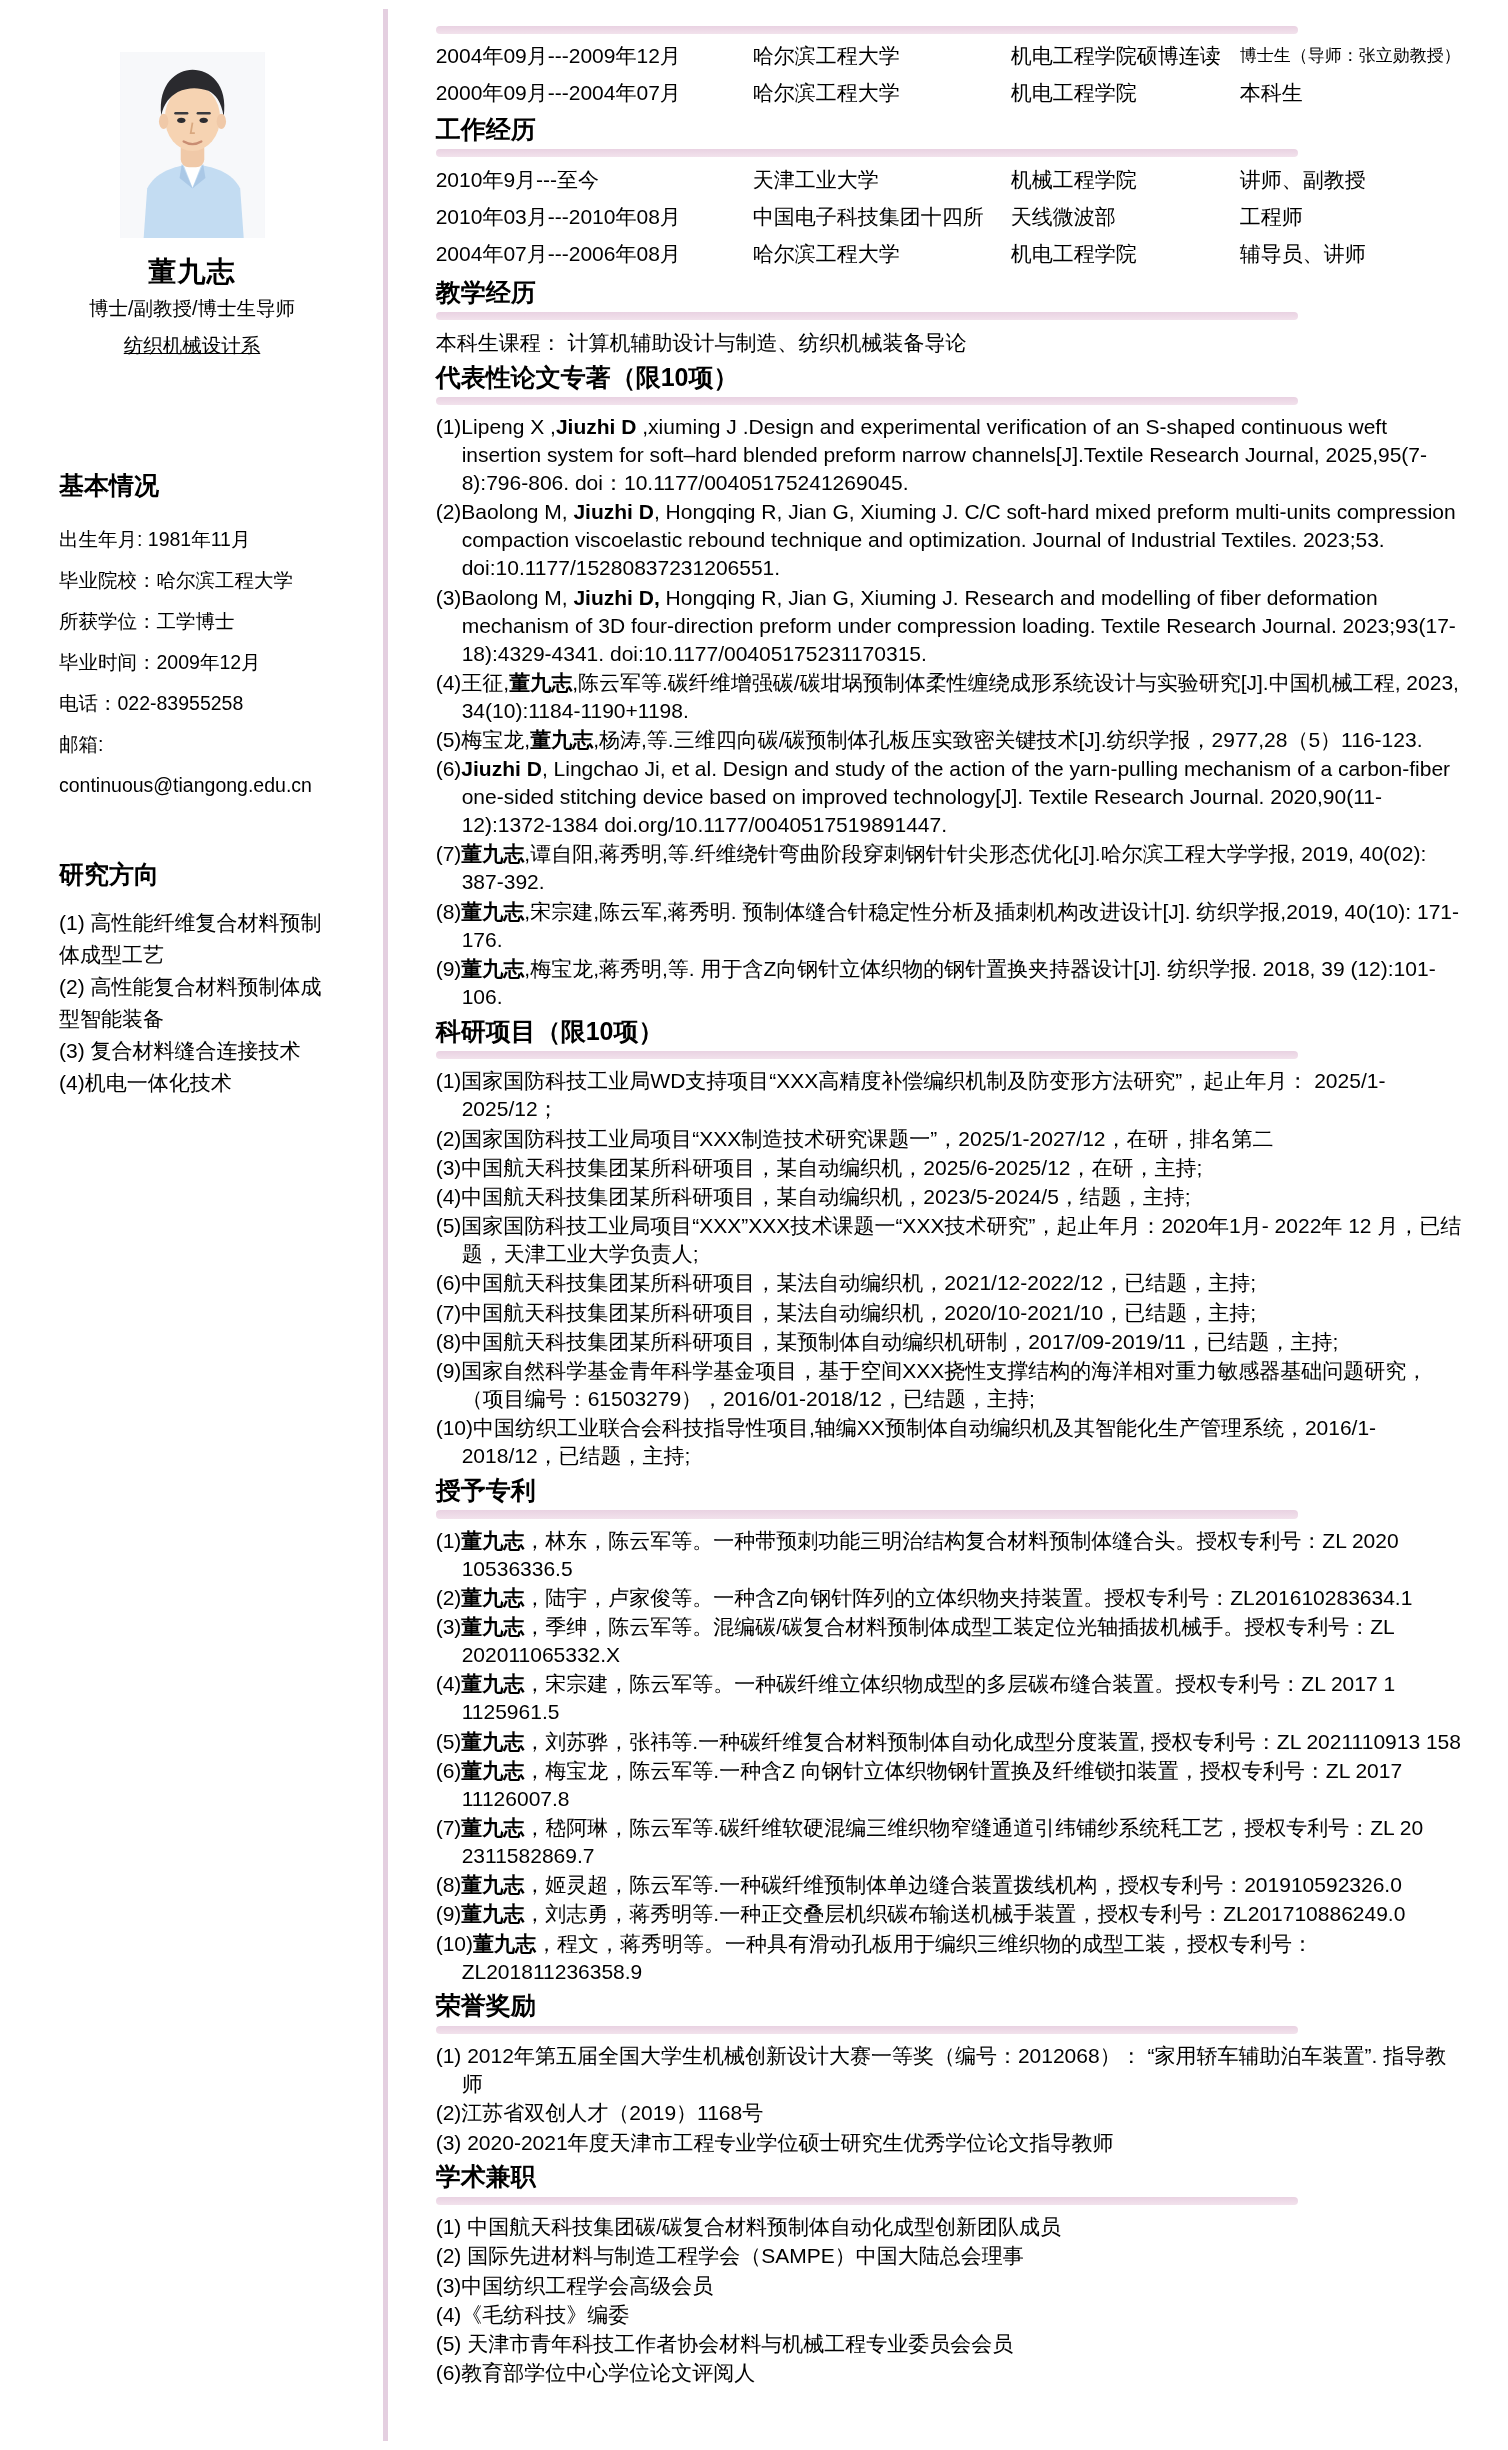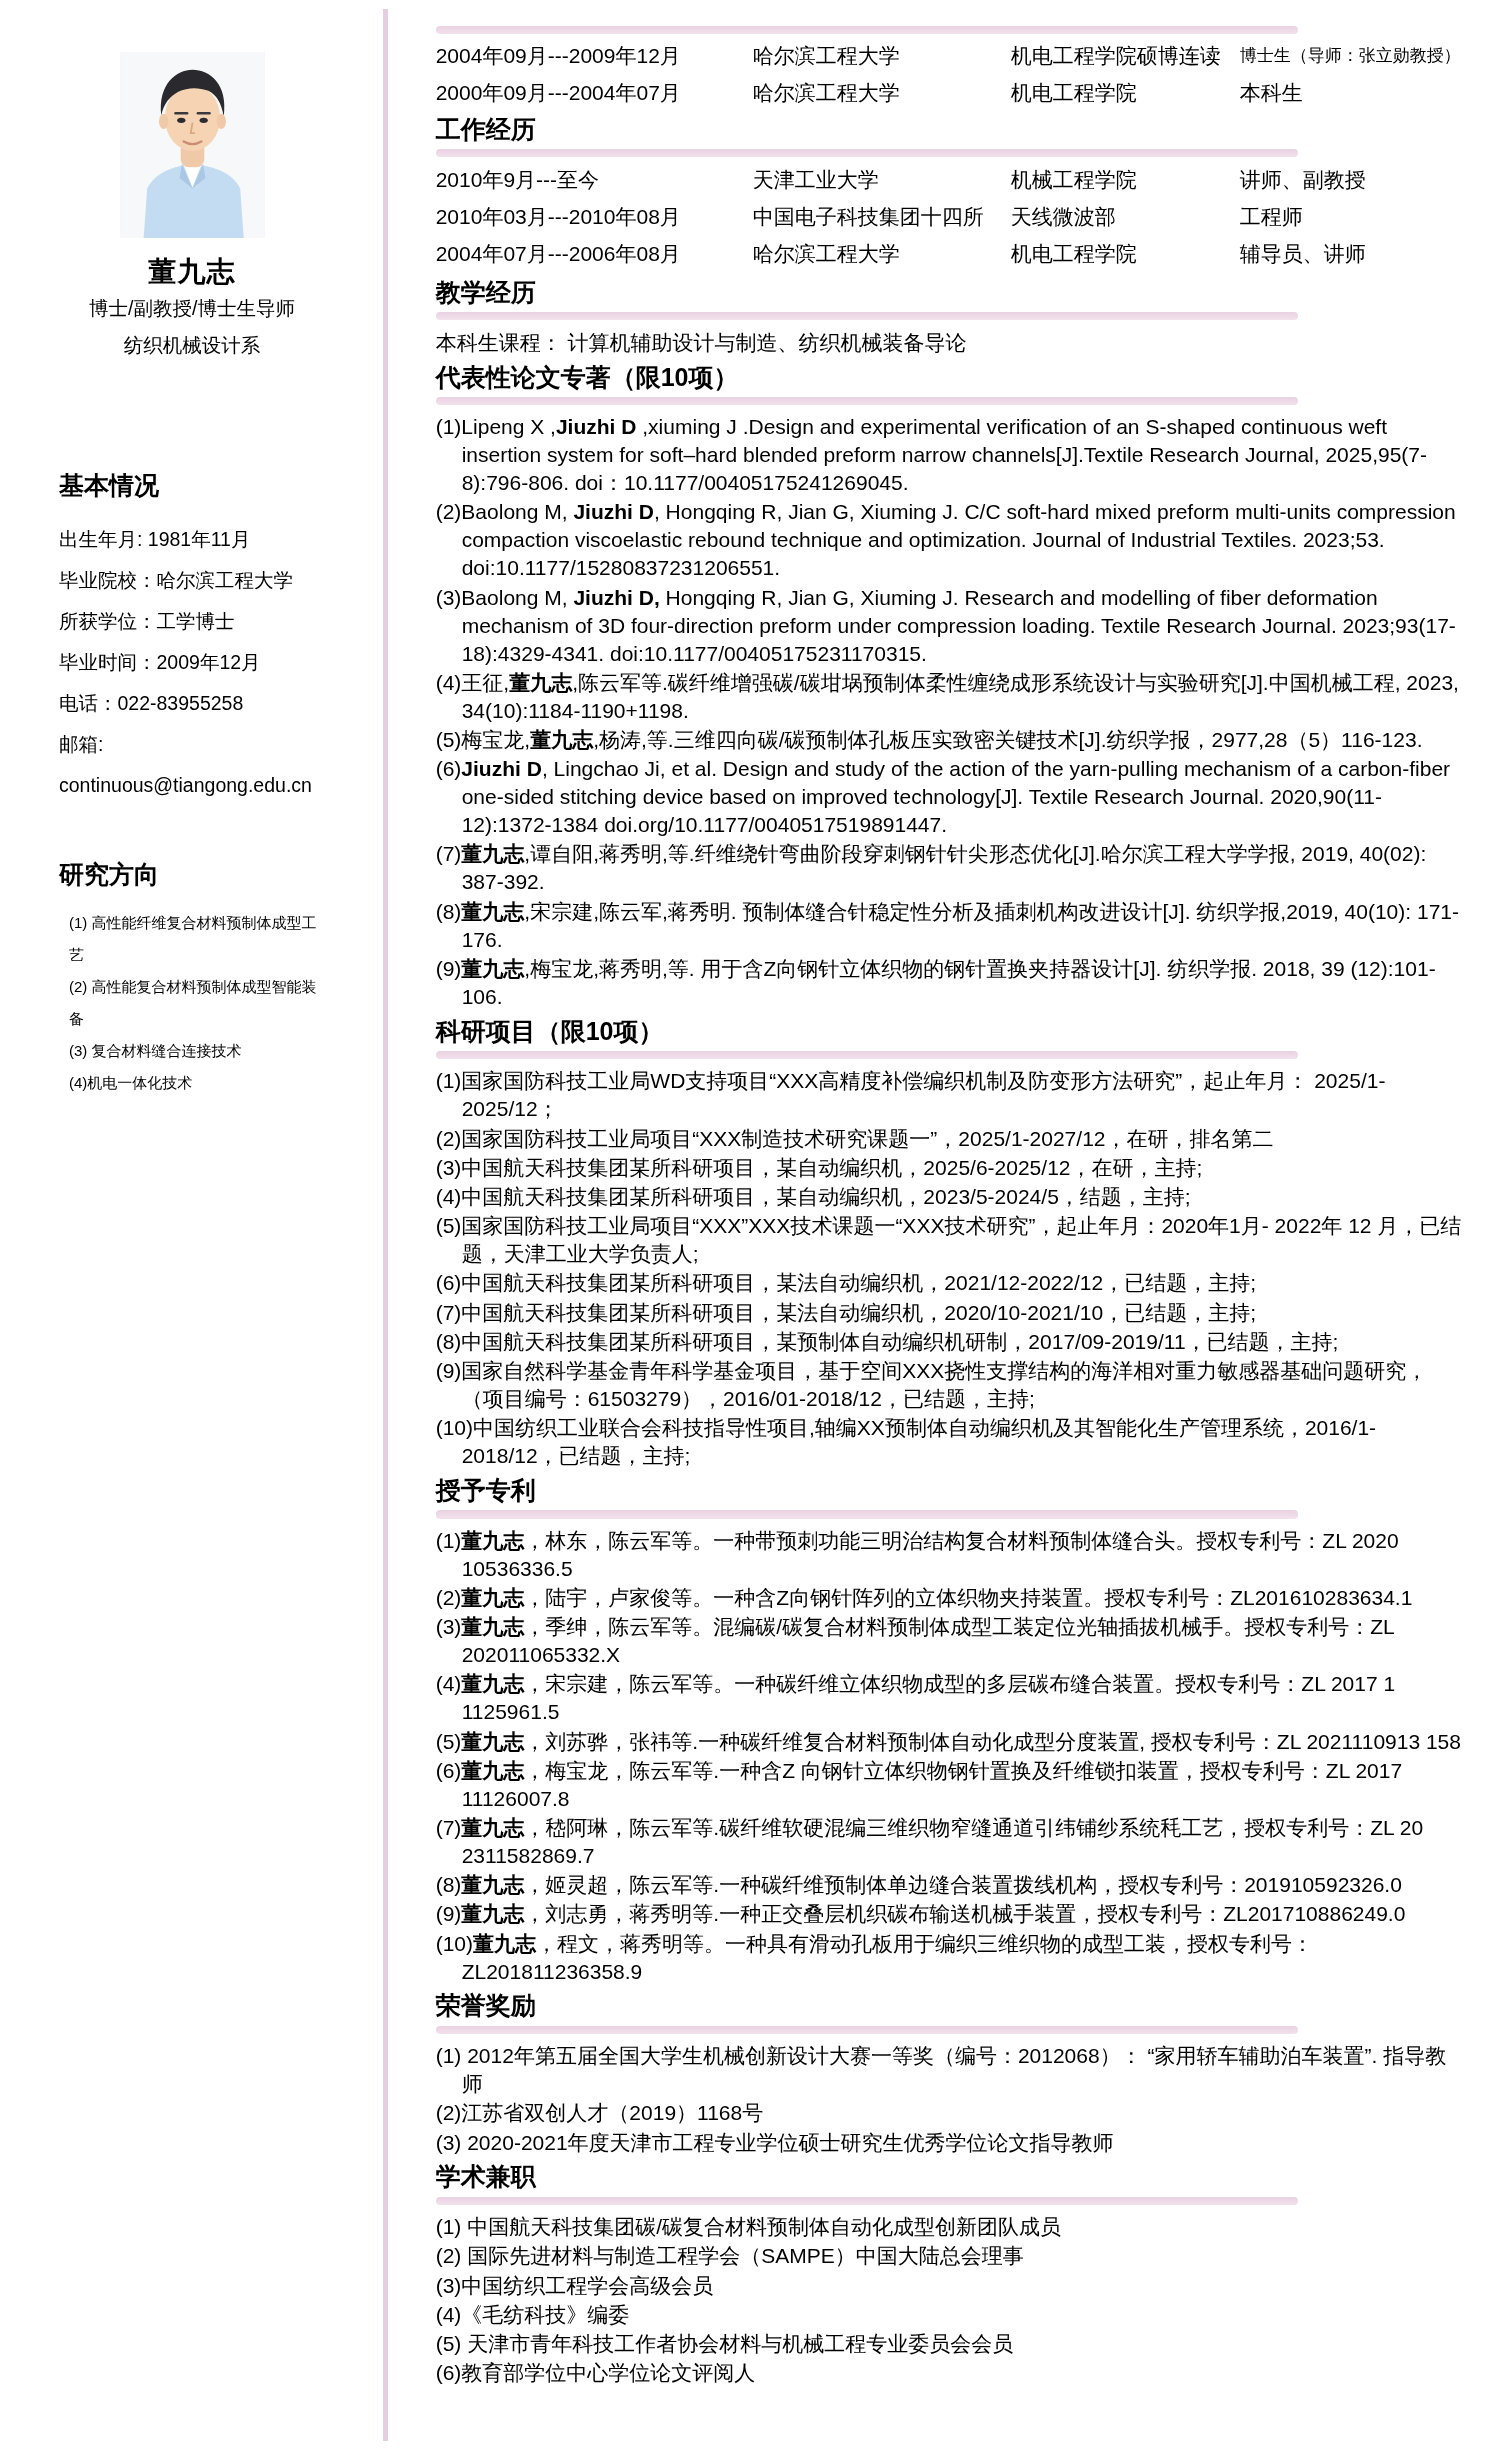--- a/index.html
+++ b/index.html
@@ -12,28 +12,28 @@
   body{font-family:"Liberation Sans","DejaVu Sans",sans-serif;color:var(--ink);}
   .page{display:flex;width:1509px;height:2450px;}
 
   
   .left{flex:0 0 383px;padding:52px 0 0 59px;}
   .left-inner{width:266px;}
   .photo-wrap{width:145px;height:186px;margin:0 auto;overflow:hidden;background:#f4f6f9;}
   .photo-wrap svg{display:block;}
   .name{margin-top:15.3px;text-align:center;font-size:28px;font-weight:700;letter-spacing:1.2px;}
   .subtitle{margin-top:4px;text-align:center;font-size:19.5px;}
-  .dept{margin-top:9.4px;text-align:center;font-size:19.5px;}
+  .dept{margin-top:9.4px;text-align:center;font-size:19.5px;text-decoration:underline;}
   .side-h{margin-top:110px;font-size:25px;font-weight:700;}
   .side-h2{margin-top:52px;font-size:25px;font-weight:700;}
   .info-list{margin-top:17.7px;}
   .info-line{font-size:19.5px;line-height:41px;white-space:nowrap;}
   .info-line.wrapless{white-space:normal;word-break:break-all;}
   .res-list{margin-top:15.3px;}
-  .res-line{font-size:15px;line-height:32px;margin-left:10px;}
+  .res-line{font-size:21px;line-height:32px;}
 
   
   .vdivider{flex:0 0 4.7px;background:var(--divider);margin:9.4px 0;}
 
   
   .right{flex:1;padding:21px 47px 0 48px;}
   .sec-h{font-size:25px;font-weight:700;line-height:29.5px;}
   .sec + .sec .sec-h{margin-top:5.9px;}
   .bar{height:8.3px;width:84%;background:linear-gradient(to bottom,var(--accent),#f2e2ec);border-radius:4.1px;margin:4.7px 0 8.3px 0;}
 

